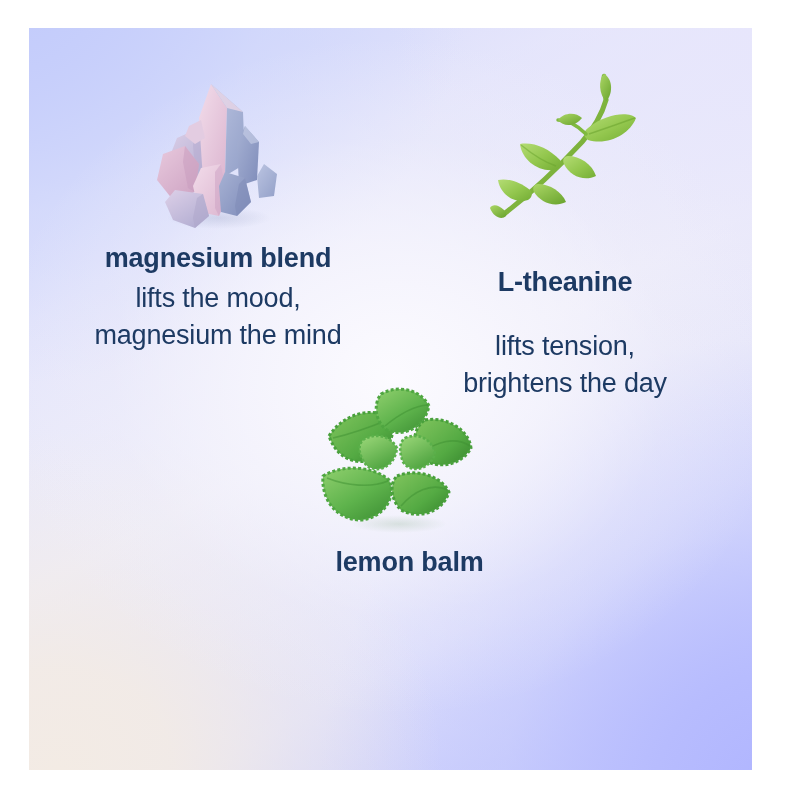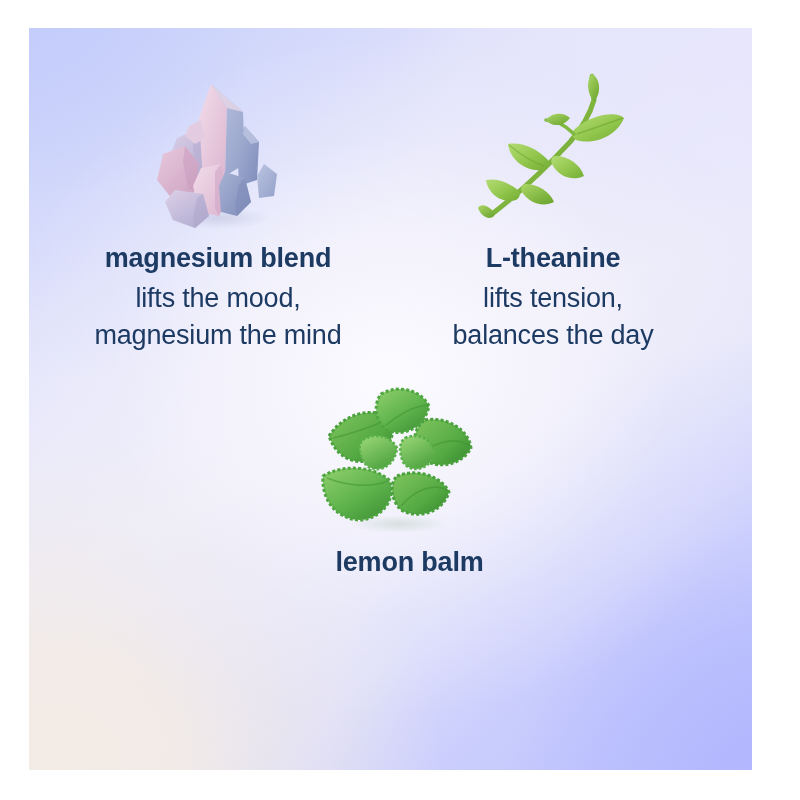--- a/index.html
+++ b/index.html
@@ -87,21 +87,21 @@
     font-weight: 400;
     font-size: 27px;
     line-height: 1.36;
     letter-spacing: -0.2px;
     color: #1d3a63;
   }
   .card-desc .line { display: block; white-space: nowrap; }
 
   
   #card-magnesium { left: 29px;  top: 40px;  width: 320px; }
-  #card-theanine  { left: 364px; top: 40px;  width: 320px; }
+  #card-theanine  { left: 376px; top: 40px;  width: 320px; gap: 24px; }
   #card-lemonbalm { left: 196px; top: 352px; width: 345px; }
 
   #card-magnesium .card-art { width: 170px; height: 165px; margin-bottom: 10px; }
   #card-theanine  .card-art { width: 150px; height: 165px; margin-bottom: 10px; }
   #card-lemonbalm .card-art { width: 170px; height: 155px; margin-bottom: 12px; }
 
   #card-magnesium .card-title { margin-bottom: 7px; }
   #card-theanine  .card-title { margin-bottom: 7px; }
   #card-lemonbalm .card-title { margin-bottom: 6px; margin-left: 24px; }
 
@@ -221,21 +221,21 @@
             <path d="M48 116 C 60 116, 72 124, 76 134 C 64 140, 50 134, 44 124 C 42 120, 44 116, 48 116 Z" fill="url(#tLeafB)"></path>
 
             <path d="M40 122 C 30 114, 18 110, 8 112 C 10 126, 24 136, 38 132 C 42 130, 43 126, 40 122 Z" fill="url(#tLeafA)"></path>
 
             <path d="M14 142 C 8 136, 2 136, 0 140 C 4 150, 12 152, 16 148 C 17 146, 16 144, 14 142 Z" fill="url(#tLeafB)"></path>
           </svg>
         </div>
         <div class="card-title">L-theanine</div>
         <div class="card-desc">
           <span class="line">lifts tension,</span>
-          <span class="line">balances the day</span>
+          <span class="line">brightens the day</span>
         </div>
       </div>
 
       <div class="card" id="card-lemonbalm">
         <div class="card-art">
           <svg viewBox="0 0 170 155" width="170" height="155" aria-hidden="true">
             <defs>
               <linearGradient id="mLeafA" x1="0.1" y1="0" x2="0.9" y2="1">
                 <stop offset="0%" stop-color="#8ccd6b"></stop>
                 <stop offset="55%" stop-color="#5eb34c"></stop>

